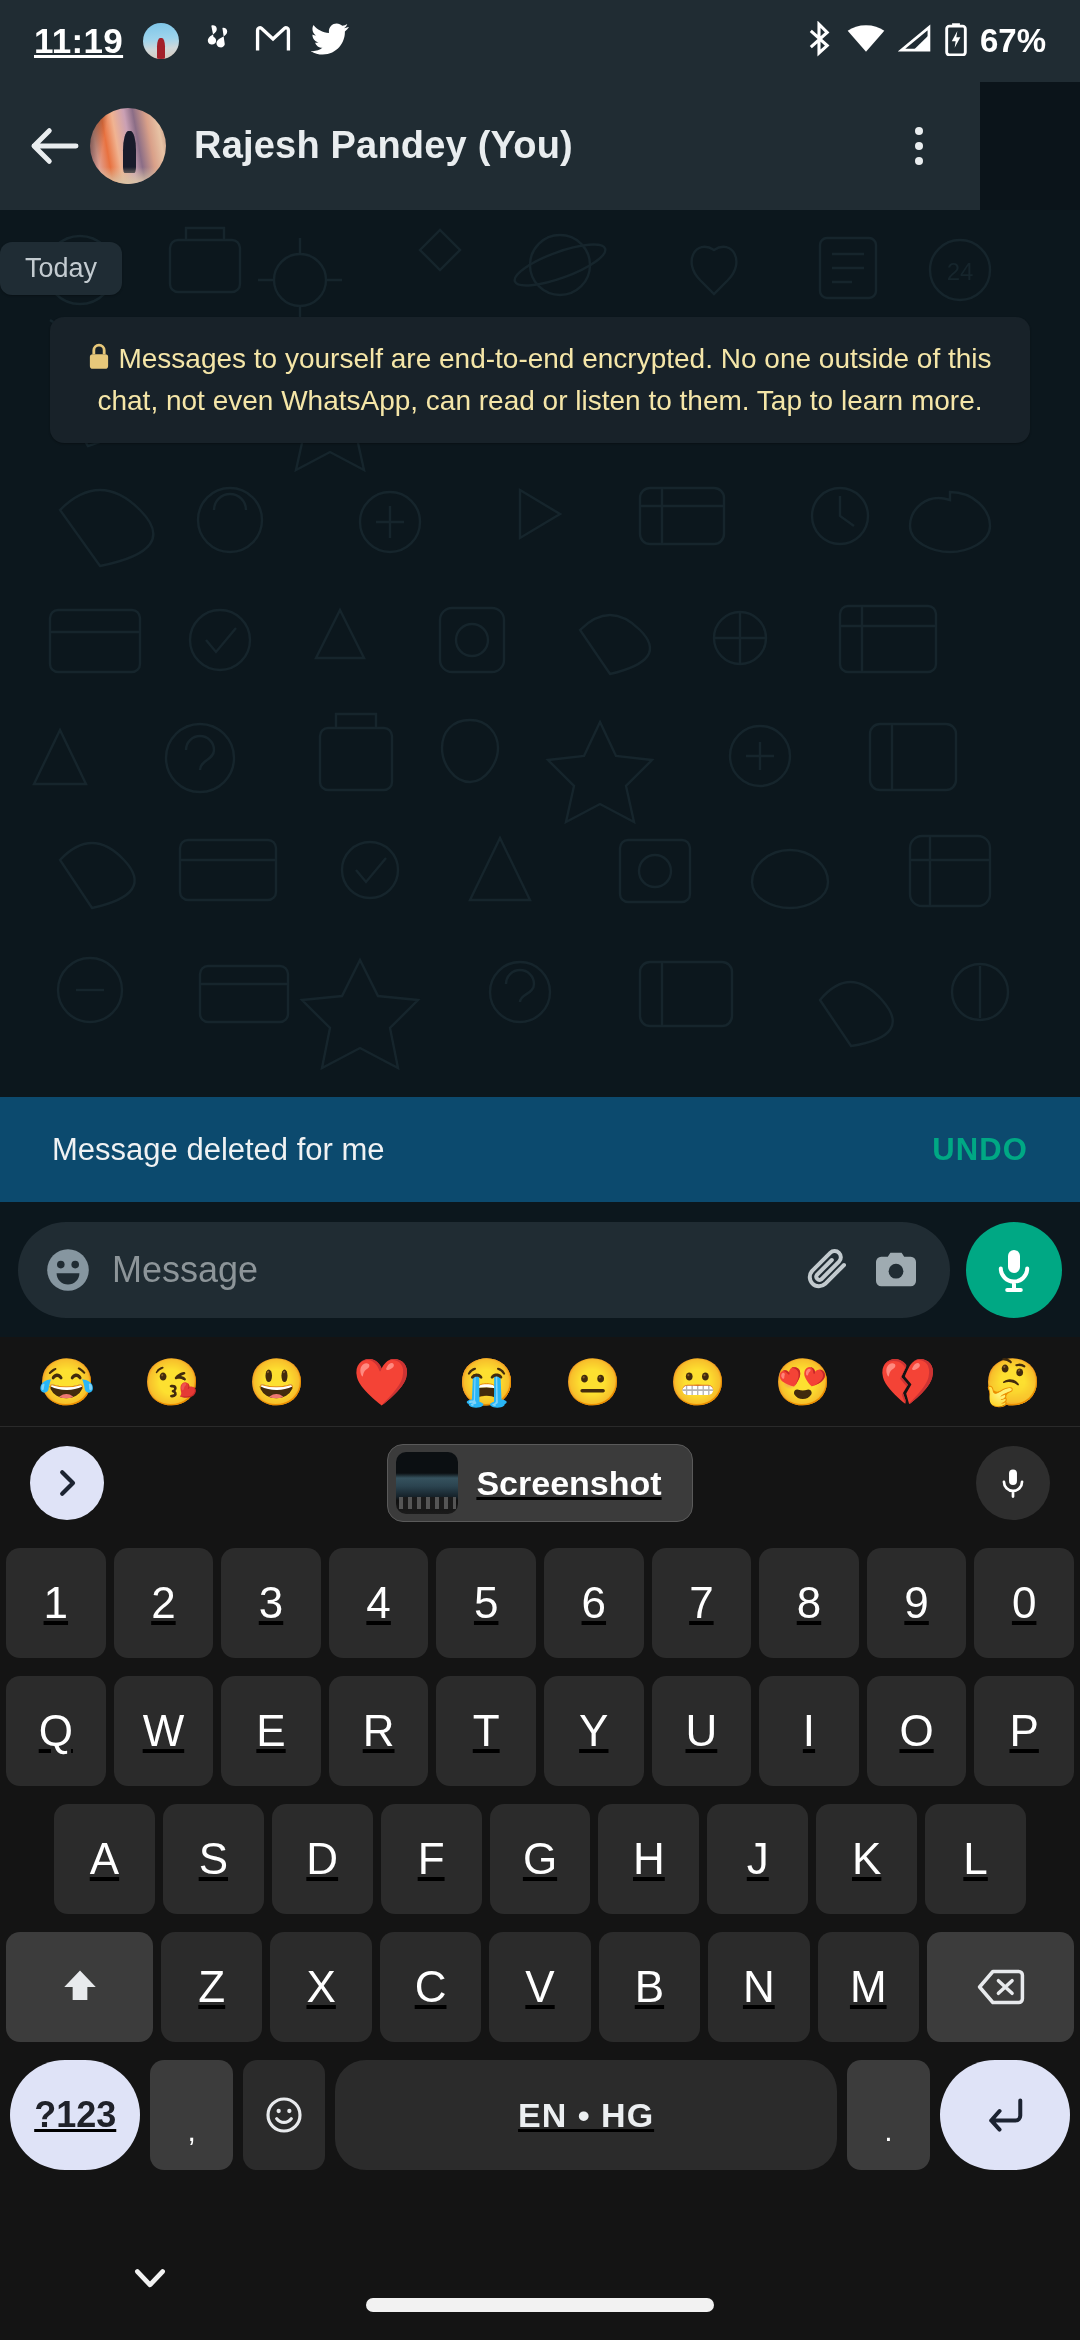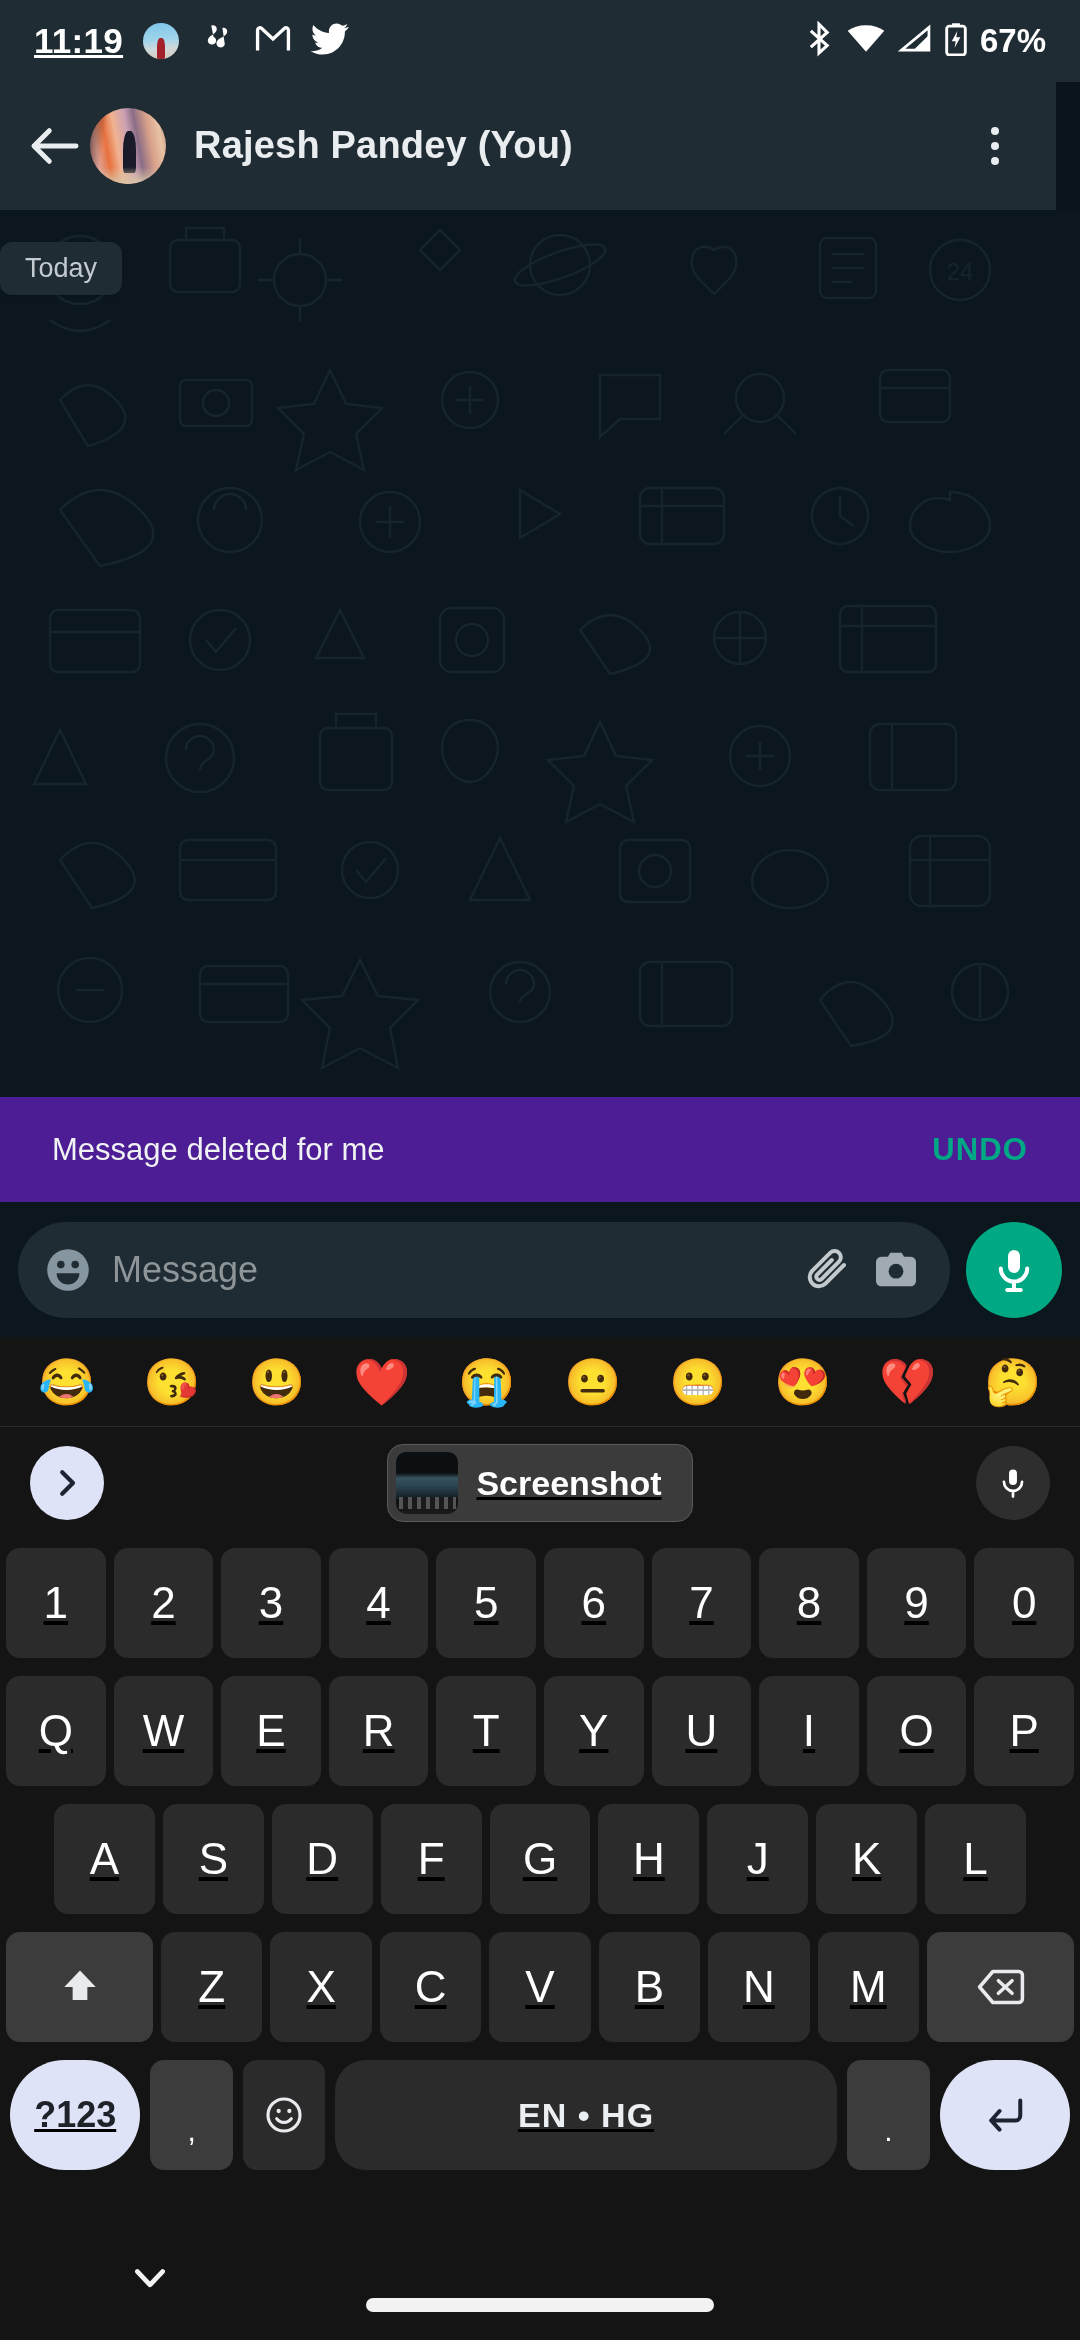--- a/index.html
+++ b/index.html
@@ -27,21 +27,21 @@
     background:linear-gradient(175deg,#7cc5e8 0%,#9fd4ec 45%,#cfd8da 70%,#d8c9bd 100%);
     position:relative; overflow:hidden; flex:none;
   }
   .ico-photo::after{
     content:""; position:absolute; left:40%; top:42%;
     width:22%; height:58%; background:#a3202a; border-radius:40% 40% 10% 10%;
   }
 
   
   .header {
-    position:absolute; top:82px; left:0; width:1056px; height:128px;
+    position:absolute; top:82px; left:0; width:980px; height:128px;
     background:#202c33; display:flex; align-items:center; padding:0 26px;
   }
   .back-arrow { width:58px; height:58px; flex:none; display:flex; align-items:center; justify-content:center; }
   .avatar {
     width:76px; height:76px; border-radius:50%; margin-left:6px; flex:none;
     background:
       linear-gradient(100deg, rgba(0,0,0,.55) 0%, rgba(0,0,0,0) 22%),
       linear-gradient(80deg,#b9808a 0%,#e0a090 14%,#e8713f 26%,#f0b391 38%,
                       #caa0b4 52%,#8b6d86 62%,#d9a089 76%,#e7c3a5 88%,#b98a78 100%);
     position:relative; overflow:hidden;
@@ -76,21 +76,21 @@
   .enc-notice {
     background:#182229; border-radius:14px; padding:22px 26px;
     color:#f5e6a8; font-size:28px; line-height:1.42; text-align:center;
     box-shadow:0 1px 2px rgba(0,0,0,.3); max-width:990px;
   }
   .lock-ico { display:inline-block; vertical-align:-2px; margin-right:8px; }
 
   
   .snackbar {
     position:absolute; top:1097px; left:0; width:1080px; height:105px;
-    background:#4c1d95; display:flex; align-items:center;
+    background:#0c4a6e; display:flex; align-items:center;
     justify-content:space-between; padding:0 52px;
   }
   .snack-txt { color:#f0f2f3; font-size:31px; }
   .snack-undo { color:#00a884; font-size:31px; font-weight:bold; letter-spacing:1.1px; }
 
   
   .inputbar {
     position:absolute; top:1202px; left:0; width:1080px; height:135px;
     background:#0c171d; display:flex; align-items:center; padding:11px 18px; gap:16px;
   }
@@ -324,20 +324,30 @@
         <path d="M820 790q30-36 62 0t-31 46z"></path>
         <circle cx="980" cy="782" r="28"></circle>
           <path d="M980 756v52"></path>
       </g>
     </svg>
 
     <div class="day-chip-wrap">
       <span class="day-chip">Today</span>
     </div>
 
+    <div class="enc-wrap">
+      <div class="enc-notice">
+        <span class="lock-ico">
+          <svg width="22" height="27" viewBox="0 0 14 17">
+            <rect x="1.2" y="7" width="11.6" height="9.3" rx="1.8" fill="#e7c87a"></rect>
+            <path d="M3.7 7V4.6a3.3 3.3 0 016.6 0V7" fill="none" stroke="#e7c87a" stroke-width="1.8"></path>
+          </svg>
+        </span><span>Messages to yourself are end-to-end encrypted. No one outside of this chat, not even WhatsApp, can read or listen to them. Tap to learn more.</span>
+      </div>
+    </div>
   </div>
 
   <div class="snackbar">
     <span class="snack-txt">Message deleted for me</span>
     <span class="snack-undo">UNDO</span>
   </div>
 
   <div class="inputbar">
     <div class="input-pill">
       <span class="pill-ico">

